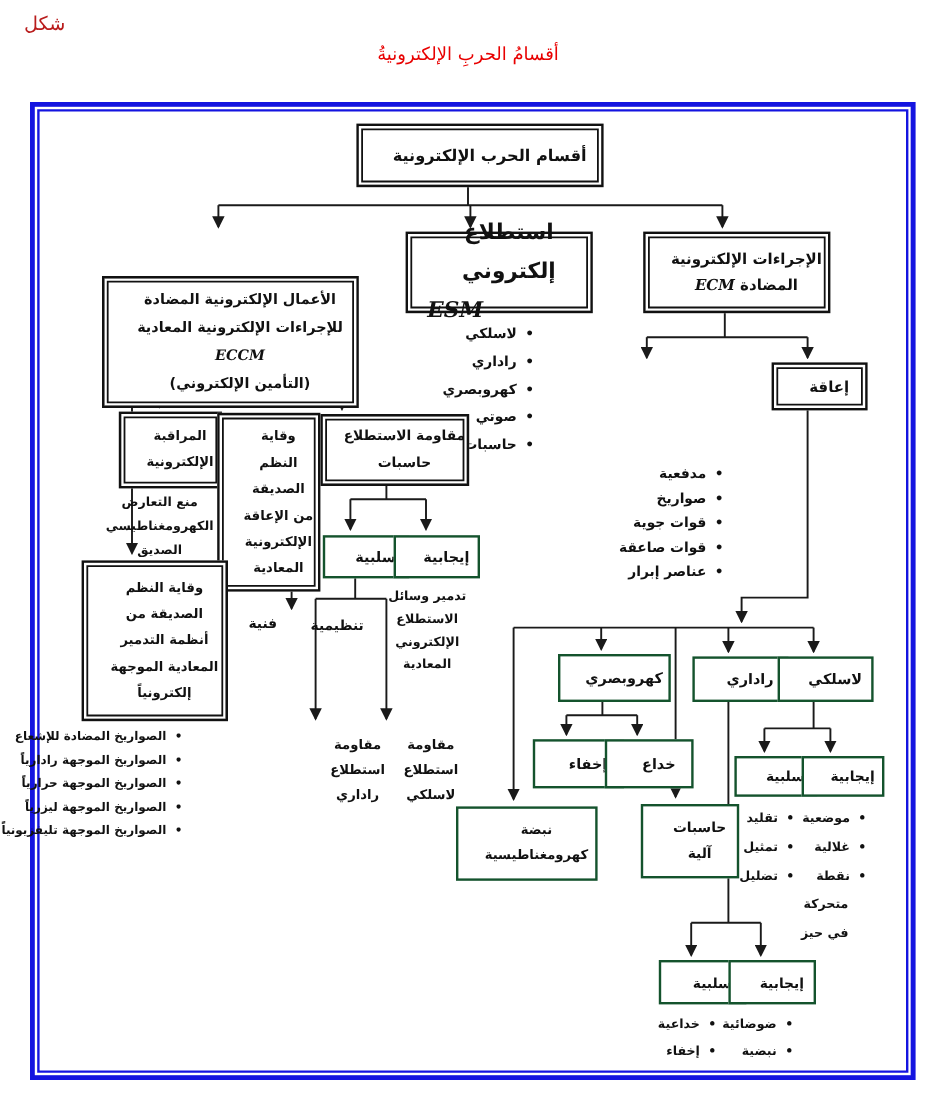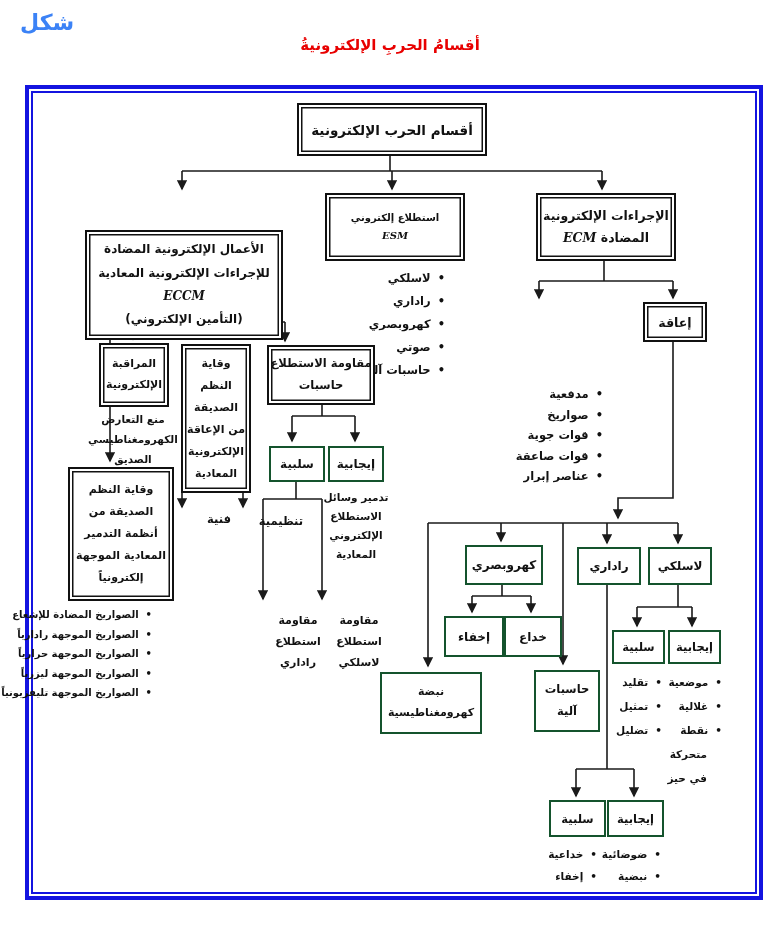--- a/index.html
+++ b/index.html
@@ -1,26 +1,26 @@
 <!DOCTYPE html>
 <html lang="ar"><head>
 <meta charset="utf-8">
 <style>
   html,body{margin:0;padding:0;background:#ffffff;}
   .page{position:relative;width:780px;height:926px;background:#ffffff;overflow:hidden;
         font-family:"DejaVu Sans",sans-serif;}
-  .fig-label{position:absolute;left:20px;top:10px;color:#3b82f6;font-weight:bold;font-size:22px;}
+  .fig-label{position:absolute;left:20px;top:10px;color:#b91c1c;font-weight:normal;font-size:16px;}
   .main-title{position:absolute;left:0;top:36px;width:100%;text-align:center;color:#e80000;
-              font-weight:bold;font-size:15px;direction:rtl;}
+              font-weight:normal;font-size:15px;direction:rtl;}
   .frame{position:absolute;left:25px;top:85px;width:730px;height:807px;background:#ffffff;
          border:4px solid #1414e0;box-shadow:inset 0 0 0 2px #ffffff,inset 0 0 0 4px #1414e0;}
   svg.connectors{position:absolute;left:0;top:0;width:780px;height:926px;pointer-events:none;}
 
   .nb,.sb{position:absolute;background:#fff;display:flex;flex-direction:column;align-items:center;
-          justify-content:center;text-align:center;direction:rtl;font-weight:bold;color:#111;}
+          justify-content:center;text-align:center;direction:rtl;font-weight:bold;color:#111;padding-left:16px;}
   .nb{border:2px solid #111;box-shadow:inset 0 0 0 2px #fff,inset 0 0 0 3.5px #111;}
   .sb{border:2px solid #14532d;}
   .lbl{position:absolute;direction:rtl;text-align:center;font-weight:bold;color:#111;padding-left:37px;}
   .note{position:absolute;direction:rtl;text-align:center;font-weight:bold;color:#111;}
   .acr{font-family:"DejaVu Serif",serif;font-style:italic;font-weight:bold;direction:ltr;}
   .blist{position:absolute;direction:rtl;text-align:right;font-weight:bold;color:#111;}
   .bi{white-space:nowrap;}
   .bi::before{content:"\2022";margin-left:7px;}
   .bi.cont{padding-right:15px;}
   .bi.cont::before{content:"";margin-left:0;}
@@ -101,21 +101,21 @@
     <div>أقسام الحرب الإلكترونية</div>
   </div>
 
   <div class="nb" style="left:85px;top:193px;width:194px;height:106px;font-size:12px;line-height:1.95;margin-top:37px;">
     <div>الأعمال الإلكترونية المضادة</div>
     <div>للإجراءات الإلكترونية المعادية</div>
     <div class="acr">ECCM</div>
     <div>(التأمين الإلكتروني)</div>
   </div>
 
-  <div class="nb" style="left:325px;top:193px;width:136px;height:64px;font-size:10px;line-height:1.8;">
+  <div class="nb" style="left:338px;top:193px;width:136px;height:64px;font-size:18px;line-height:1.8;align-items:flex-end;">
     <div>استطلاع إلكتروني</div>
     <div class="acr">ESM</div>
   </div>
 
   <div class="nb" style="left:536px;top:193px;width:136px;height:64px;font-size:12.5px;line-height:1.8;">
     <div>الإجراءات الإلكترونية</div>
     <div><span>المضادة</span> <span class="acr">ECM</span></div>
   </div>
 
   <div class="blist" style="left:345px;top:267px;width:100px;font-size:11.5px;line-height:23px;">

